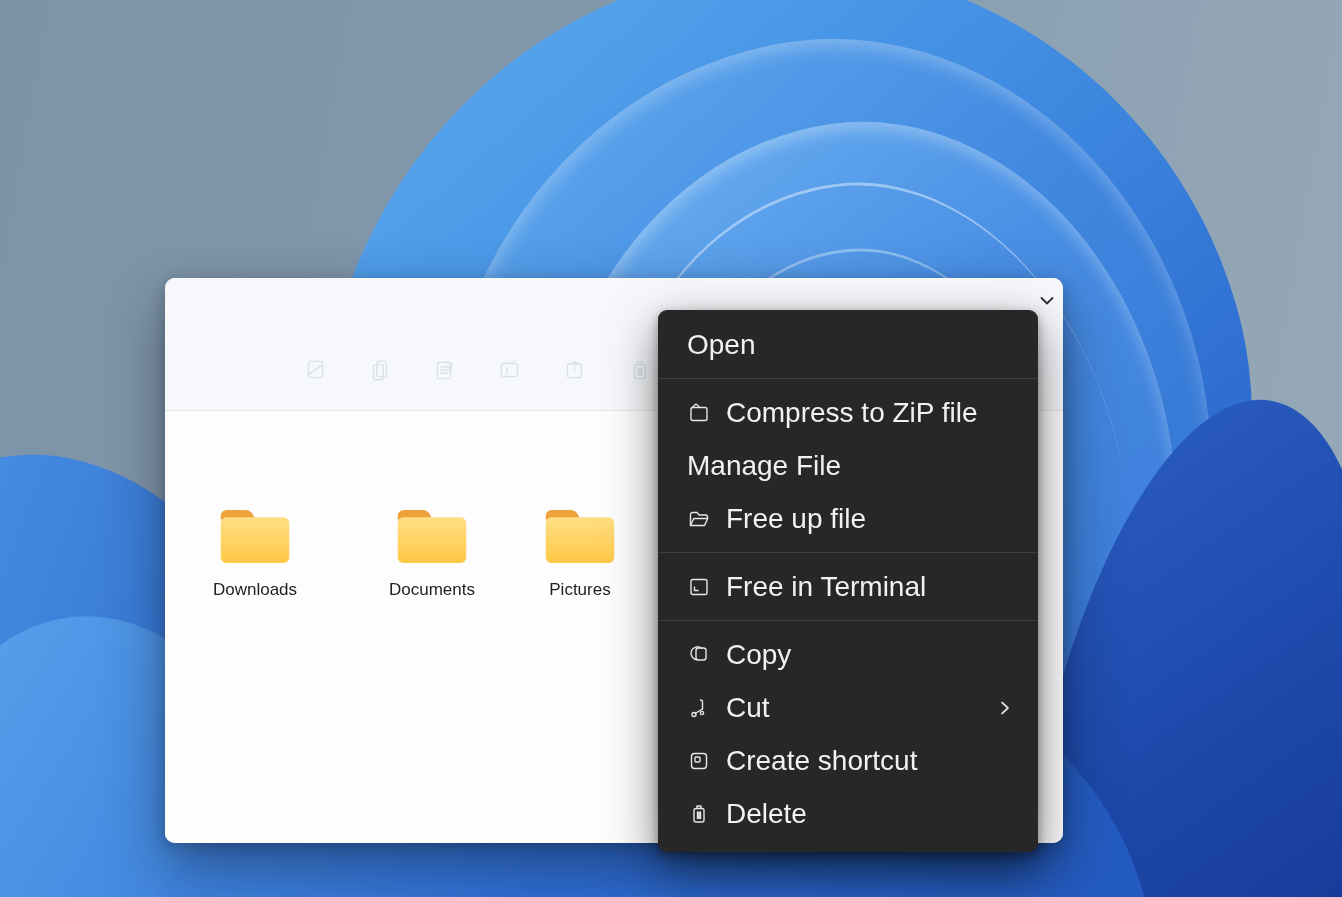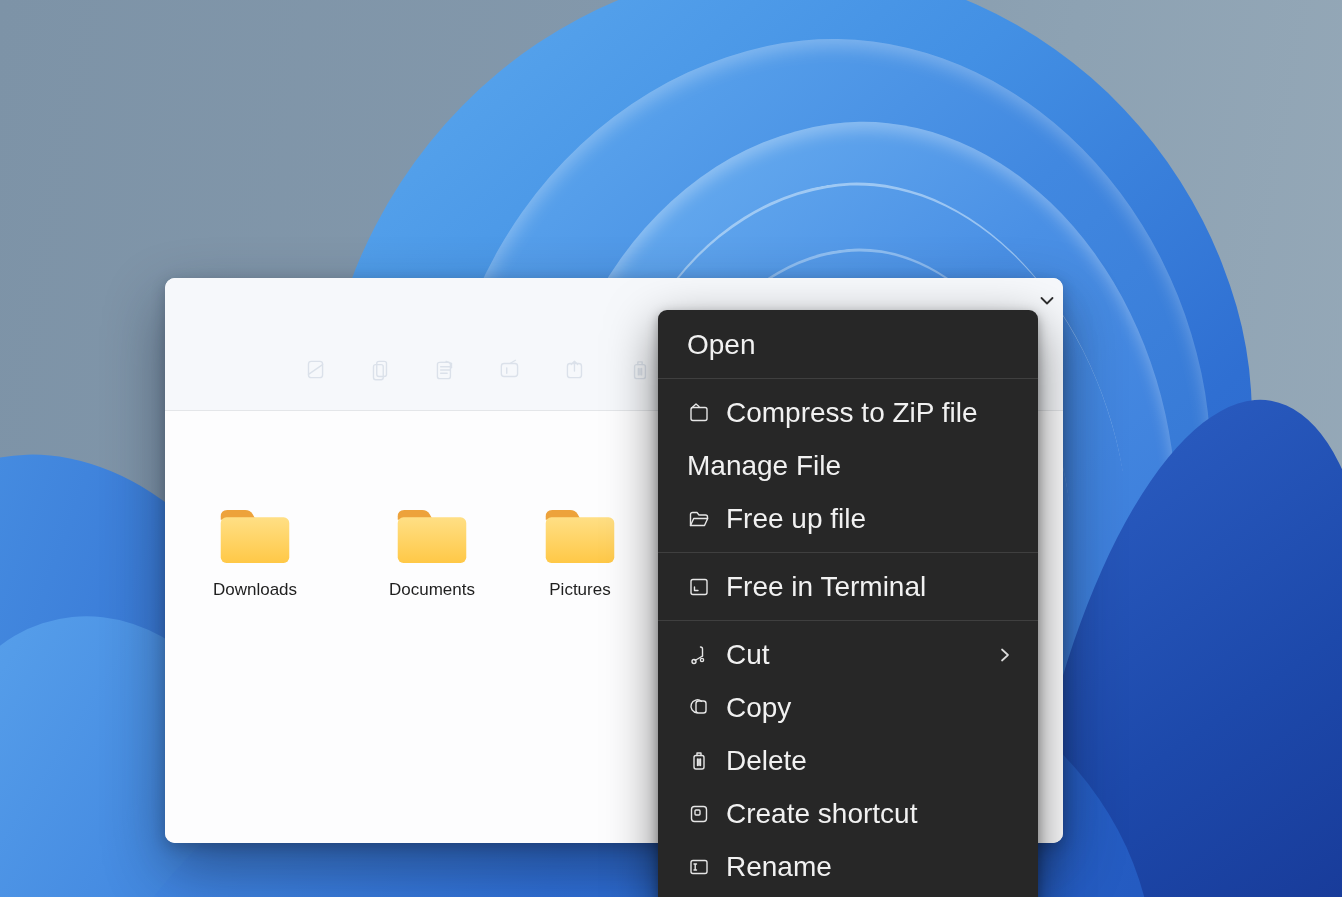--- a/index.html
+++ b/index.html
@@ -287,67 +287,58 @@
         </svg>
     </span>
     <span>Free in Terminal</span>
   </div>
 
   <div class="ctx-sep"></div>
 
   <div class="mi">
     <span class="mi-icon">
       <svg width="24" height="24" viewBox="0 0 24 24" fill="none" stroke="#e6e6e6" stroke-width="1.4" stroke-linecap="round" stroke-linejoin="round">
+          <rect x="9" y="5" width="10" height="12" rx="2.5"></rect>
+          <path d="M14.5 5.2 a6.5 6.5 0 1 0 -4.3 11.6"></path>
+        </svg>
+    </span>
+    <span>Copy</span>
+  </div>
+
+  <div class="mi">
+    <span class="mi-icon">
+      <svg width="24" height="24" viewBox="0 0 24 24" fill="none" stroke="#e6e6e6" stroke-width="1.4" stroke-linecap="round" stroke-linejoin="round">
           <path d="M13.5 4 q2 0 2 2 v7"></path>
           <path d="M15.5 13 l-7.5 4.5"></path>
           <circle cx="7" cy="18.5" r="2"></circle>
           <circle cx="15" cy="17" r="1.6"></circle>
         </svg>
     </span>
     <span>Cut</span>
     <span class="mi-chev">
       <svg width="14" height="18" viewBox="0 0 14 18" fill="none" stroke="#dcdcdc" stroke-width="1.7" stroke-linecap="round" stroke-linejoin="round">
           <path d="M4 3.5 l6 5.5 -6 5.5"></path>
         </svg>
     </span>
   </div>
 
   <div class="mi">
     <span class="mi-icon">
       <svg width="24" height="24" viewBox="0 0 24 24" fill="none" stroke="#e6e6e6" stroke-width="1.4" stroke-linecap="round" stroke-linejoin="round">
-          <rect x="9" y="5" width="10" height="12" rx="2.5"></rect>
-          <path d="M14.5 5.2 a6.5 6.5 0 1 0 -4.3 11.6"></path>
-        </svg>
-    </span>
-    <span>Copy</span>
+          <rect x="4.5" y="4.5" width="15" height="15" rx="3"></rect>
+          <rect x="8" y="8" width="5" height="5" rx="1"></rect>
+        </svg>
+    </span>
+    <span>Create shortcut</span>
   </div>
 
   <div class="mi">
     <span class="mi-icon">
       <svg width="24" height="24" viewBox="0 0 24 24" fill="none" stroke="#e6e6e6" stroke-width="1.4" stroke-linecap="round" stroke-linejoin="round">
           <rect x="7" y="6.5" width="10" height="13.5" rx="2"></rect>
           <path d="M10 6.5 v-2.5 h4 v2.5 M10.5 10 v6.5 M12 10 v6.5 M13.5 10 v6.5"></path>
         </svg>
     </span>
     <span>Delete</span>
   </div>
 
-  <div class="mi">
-    <span class="mi-icon">
-      <svg width="24" height="24" viewBox="0 0 24 24" fill="none" stroke="#e6e6e6" stroke-width="1.4" stroke-linecap="round" stroke-linejoin="round">
-          <rect x="4.5" y="4.5" width="15" height="15" rx="3"></rect>
-          <rect x="8" y="8" width="5" height="5" rx="1"></rect>
-        </svg>
-    </span>
-    <span>Create shortcut</span>
-  </div>
-
-  <div class="mi">
-    <span class="mi-icon">
-      <svg width="24" height="24" viewBox="0 0 24 24" fill="none" stroke="#e6e6e6" stroke-width="1.4" stroke-linecap="round" stroke-linejoin="round">
-          <rect x="4" y="5.5" width="16" height="13" rx="2"></rect>
-          <path d="M7 9 h2.5 M8.2 9 v6 M7 15 h2.5"></path>
-        </svg>
-    </span>
-    <span>Rename</span>
-  </div>
 
 </div>
 
 </body></html>

